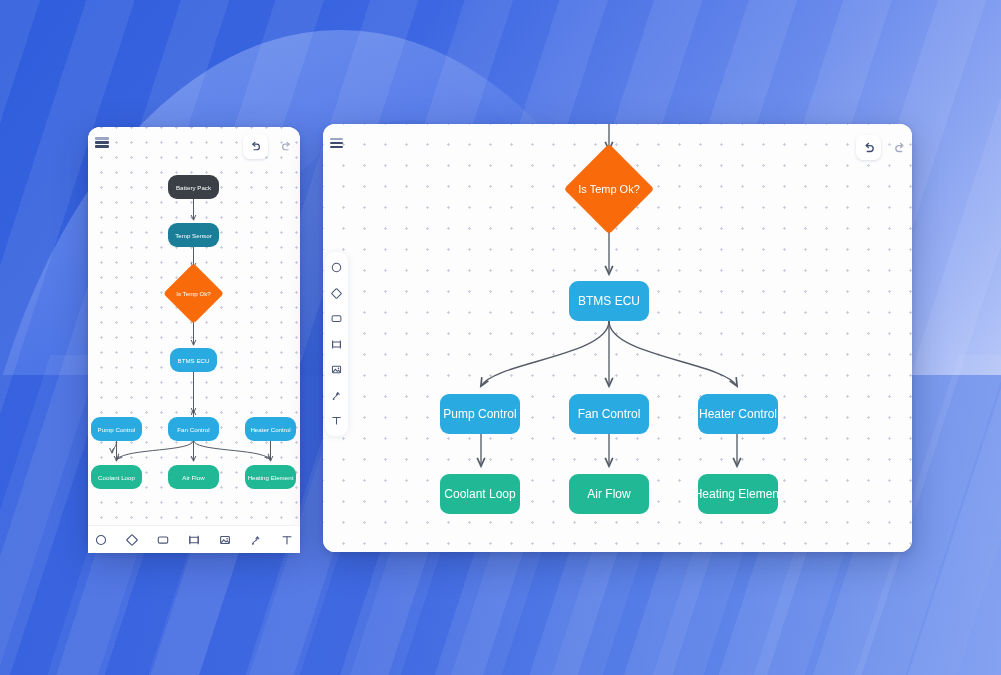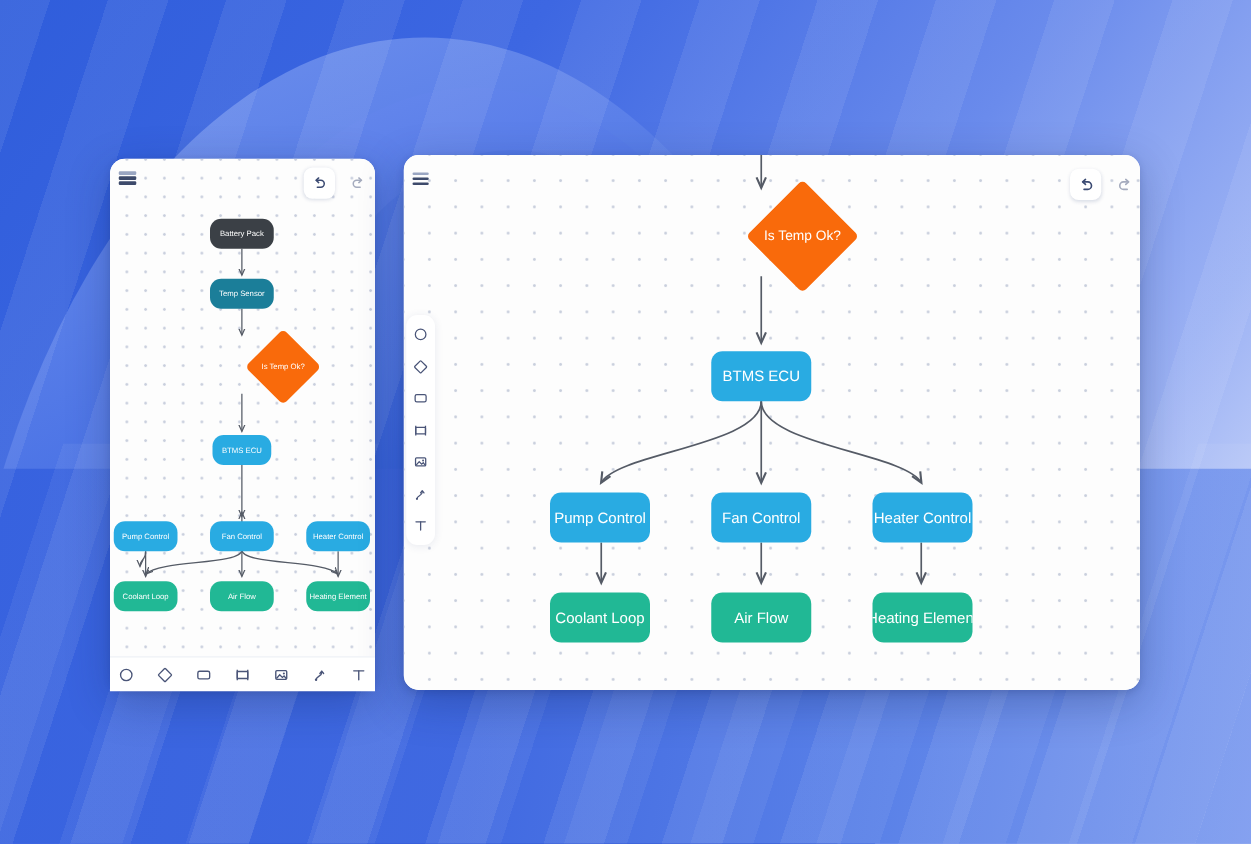--- a/index.html
+++ b/index.html
@@ -103,21 +103,21 @@
     background:#ffffff;
     display:flex;align-items:center;justify-content:center;gap:17px;
     border-top:1px solid #eef1f6;
   }
   #htoolbar .tool{width:14px;height:14px;display:flex;align-items:center;justify-content:center;cursor:pointer;}
 
   
   .node{position:absolute;display:flex;align-items:center;justify-content:center;
         color:#ffffff;text-align:center;box-sizing:border-box;overflow:hidden;}
   .node.rect{border-radius:9px;}
-  .node.diamond{background:transparent;overflow:visible;margin-left:33px;}
+  .node.diamond{background:transparent;overflow:visible;}
   .diamond-shape{position:absolute;inset:0;transform:rotate(45deg);border-radius:4px;}
   .node.diamond .lbl{position:relative;z-index:2;}
   .lbl{white-space:nowrap;}
 
   
   .fade-bottom{position:absolute;left:0;right:0;bottom:0;height:26px;
     background:linear-gradient(to bottom, rgba(253,253,253,0), rgba(248,249,252,.9));}
 </style>
 </head>
 <body>

